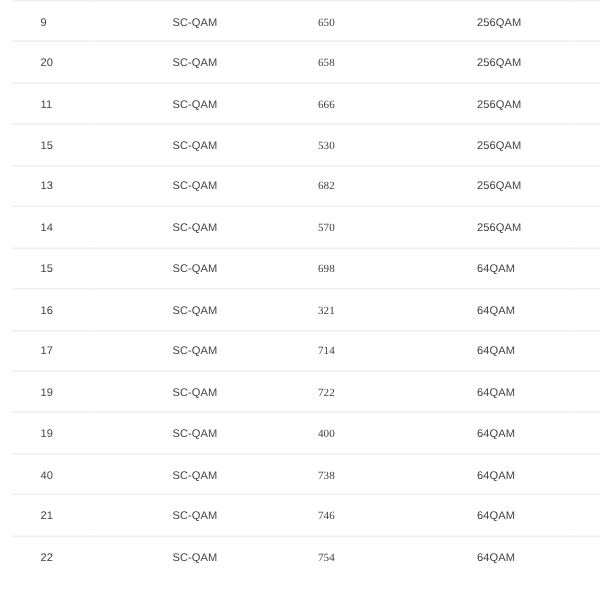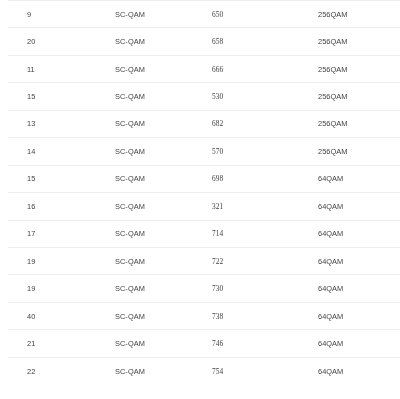--- a/index.html
+++ b/index.html
@@ -127,21 +127,21 @@
         <tr>
           <td class="col-id">19</td>
           <td class="col-type">SC-QAM</td>
           <td class="col-freq">722</td>
           <td class="col-mod">64QAM</td>
           <td class="col-power">-3.1</td>
         </tr>
         <tr>
           <td class="col-id">19</td>
           <td class="col-type">SC-QAM</td>
-          <td class="col-freq">730</td>
+          <td class="col-freq">400</td>
           <td class="col-mod">64QAM</td>
           <td class="col-power">-2.6</td>
         </tr>
         <tr>
           <td class="col-id">40</td>
           <td class="col-type">SC-QAM</td>
           <td class="col-freq">738</td>
           <td class="col-mod">64QAM</td>
           <td class="col-power">-3.1</td>
         </tr>

